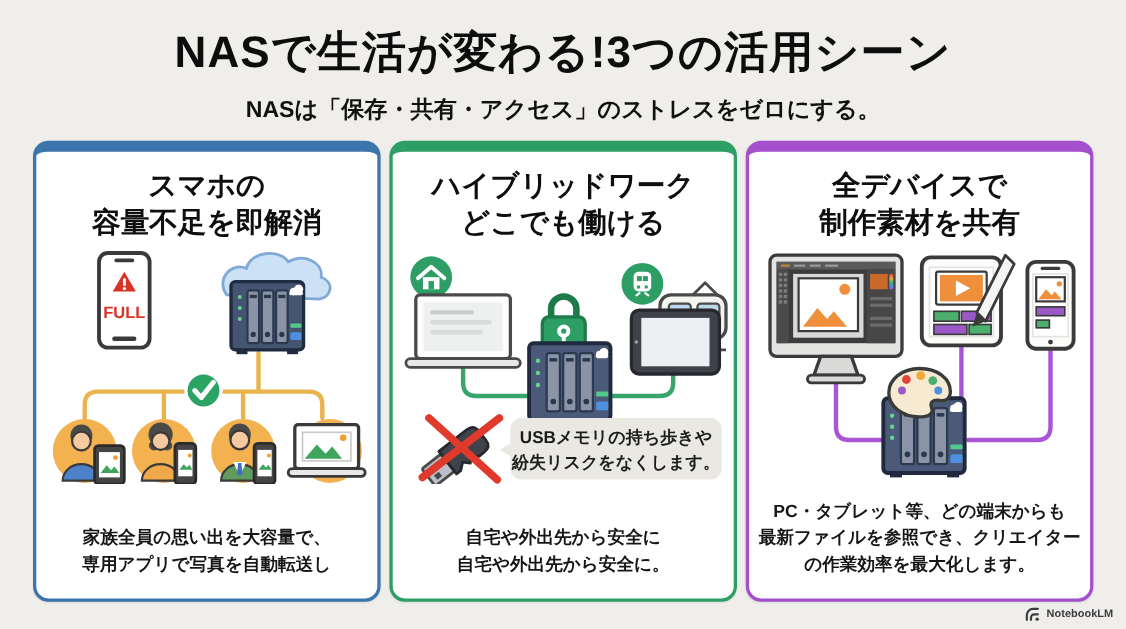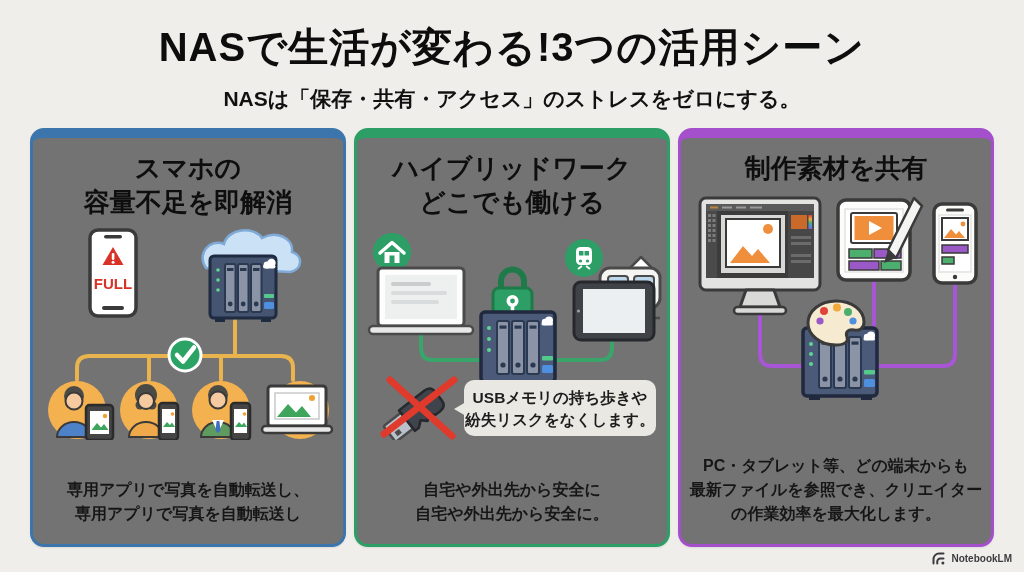--- a/index.html
+++ b/index.html
@@ -16,21 +16,21 @@
   }
   .subtitle{
     margin-top:10px;font-size:21px;font-weight:700;color:#111;
   }
   
   .cards{
     position:absolute;left:30px;top:128px;width:964px;height:419px;
     display:flex;gap:8px;
   }
   .card{
-    flex:1 1 0;background:#737373;border-radius:14px;
+    flex:1 1 0;background:#ffffff;border-radius:14px;
     border:3px solid;border-top-width:10px;
     box-sizing:border-box;display:flex;flex-direction:column;align-items:center;
     box-shadow:0 1px 2px rgba(0,0,0,.08);
   }
   .card--blue{border-color:#3b75ac;}
   .card--green{border-color:#2d9e66;}
   .card--purple{border-color:#a44fcb;}
   .card-title{
     margin:14px 0 0 0;text-align:center;font-size:26px;line-height:1.3;
     font-weight:800;color:#0e0e0e;
@@ -170,21 +170,21 @@
           <circle cx="262" cy="182" r="29" fill="#f3b14f"></circle>
           <rect x="230" y="158" width="58" height="40" rx="3" fill="#ffffff" stroke="#3a3a3a" stroke-width="3"></rect>
           <rect x="237" y="165" width="44" height="26" fill="#ffffff" stroke="#c9c9c9" stroke-width="1.5"></rect>
           <path d="M239 189 l11 -13 l8 8.5 l6 -6.5 l9 11 z" fill="#3fa45c"></path>
           <circle cx="274" cy="170" r="3" fill="#f0a030"></circle>
           <rect x="224" y="198" width="70" height="7" rx="3.5" fill="#e8e8e8" stroke="#3a3a3a" stroke-width="2.5"></rect>
         </g>
       </svg>
     </div>
     <div class="card-body">
-      <div>専用アプリで写真を自動転送し、</div>
+      <div>家族全員の思い出を大容量で、</div>
       <div>専用アプリで写真を自動転送し</div>
     </div>
   </div>
 
   <div class="card card--green">
     <h2 class="card-title">
       <span>ハイブリッドワーク</span>
       <span>どこでも働ける</span>
     </h2>
     <div class="illustration">
@@ -297,20 +297,21 @@
       </svg>
     </div>
     <div class="card-body">
       <div>自宅や外出先から安全に</div>
       <div>自宅や外出先から安全に。</div>
     </div>
   </div>
 
   <div class="card card--purple">
     <h2 class="card-title">
+      <span>全デバイスで</span>
       <span>制作素材を共有</span>
     </h2>
     <div class="illustration">
       <svg width="300" height="212" viewBox="0 0 300 212">
         <defs>
           <linearGradient id="rainbow" x1="0" y1="0" x2="0" y2="1">
             <stop offset="0" stop-color="#e04438"></stop>
               <stop offset="0.3" stop-color="#f2a93b"></stop>
             <stop offset="0.55" stop-color="#4caf6e"></stop>
               <stop offset="0.8" stop-color="#4f8fe0"></stop>

